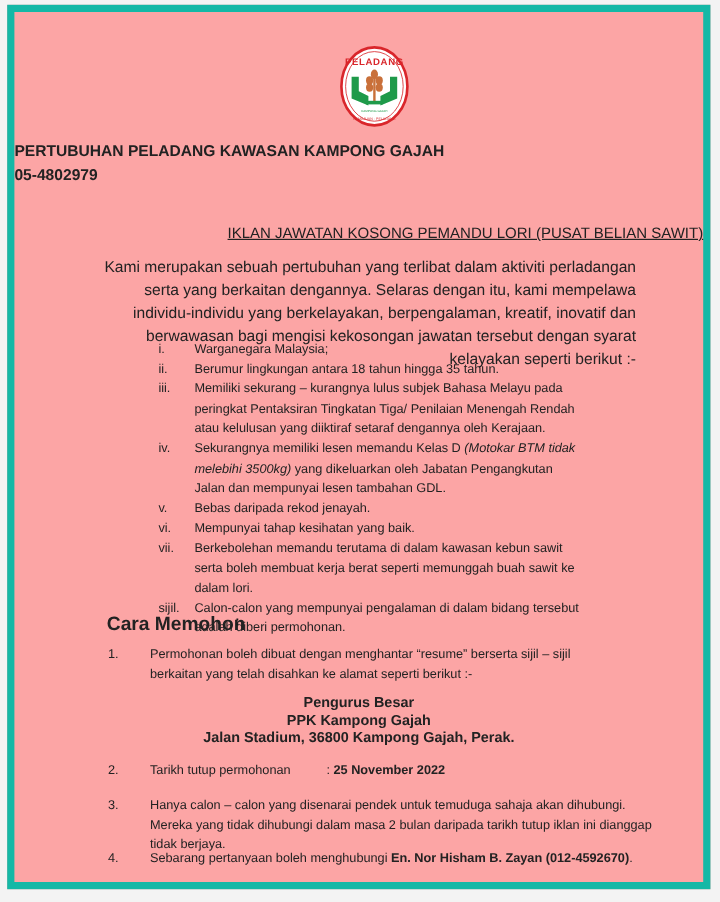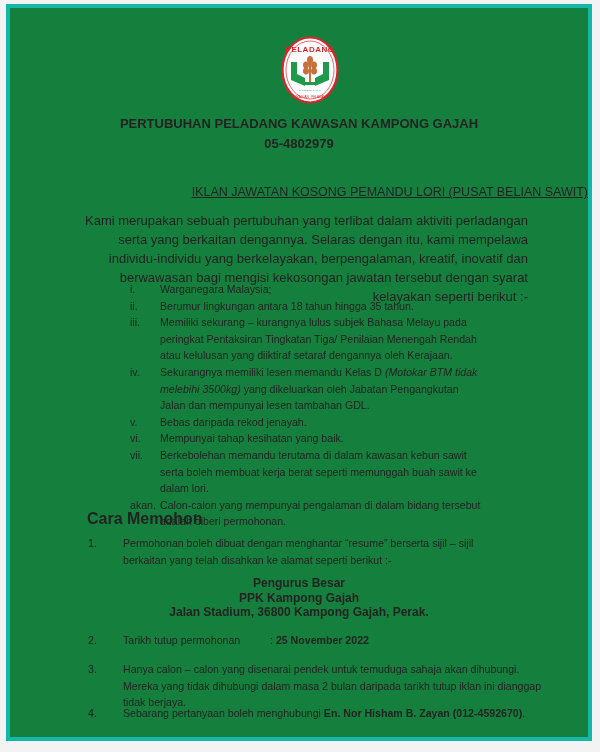--- a/index.html
+++ b/index.html
@@ -8,33 +8,33 @@
       background: #f3f3f3;
       font-family: "Liberation Sans", sans-serif;
       color: #1a1a1a;
       position: relative;
       overflow: hidden;
     }
     .page {
       position: absolute;
       left: 6px; top: 4px;
       width: 586px; height: 737px;
-      background: #15803d;
-      border: 4px solid #14b8a6;
+      background: #fca5a5;
+      border: 6px solid #14b8a6;
       box-sizing: border-box;
     }
     .logo {
       position: absolute;
       left: 271px; top: 28px;
       width: 58px; height: 68px;
     }
     .org {
       position: absolute;
       left: 0; right: 0; top: 106px;
-      text-align: center;
+      text-align: left;
       font-weight: bold;
       font-size: 13px;
       line-height: 19.5px;
       color: #222;
     }
     .title {
       position: absolute;
       left: 0; right: 0; top: 177px;
       text-align: right;
       font-weight: normal;
@@ -166,21 +166,21 @@
     </div>
     <div class="req">
       <span class="num"><span>vi.</span></span>
       <span>Mempunyai tahap kesihatan yang baik.</span>
     </div>
     <div class="req">
       <span class="num"><span>vii.</span></span>
       <span>Berkebolehan memandu terutama di dalam kawasan kebun sawit serta boleh membuat kerja berat seperti memunggah buah sawit ke dalam lori.</span>
     </div>
     <div class="req">
-      <span class="num"><span>akan.</span></span>
+      <span class="num"><span>sijil.</span></span>
       <span>Calon-calon yang mempunyai pengalaman di dalam bidang tersebut adalah diberi permohonan.</span>
     </div>
   </div>
 
   <div class="how-label">Cara Memohon</div>
   <div class="how-colon">:</div>
 
   <div class="step" style="top:527px;">
     <span class="snum">1.</span>
     <span class="stext">Permohonan boleh dibuat dengan menghantar “resume” berserta sijil – sijil berkaitan yang telah disahkan ke alamat seperti berikut :-</span>

